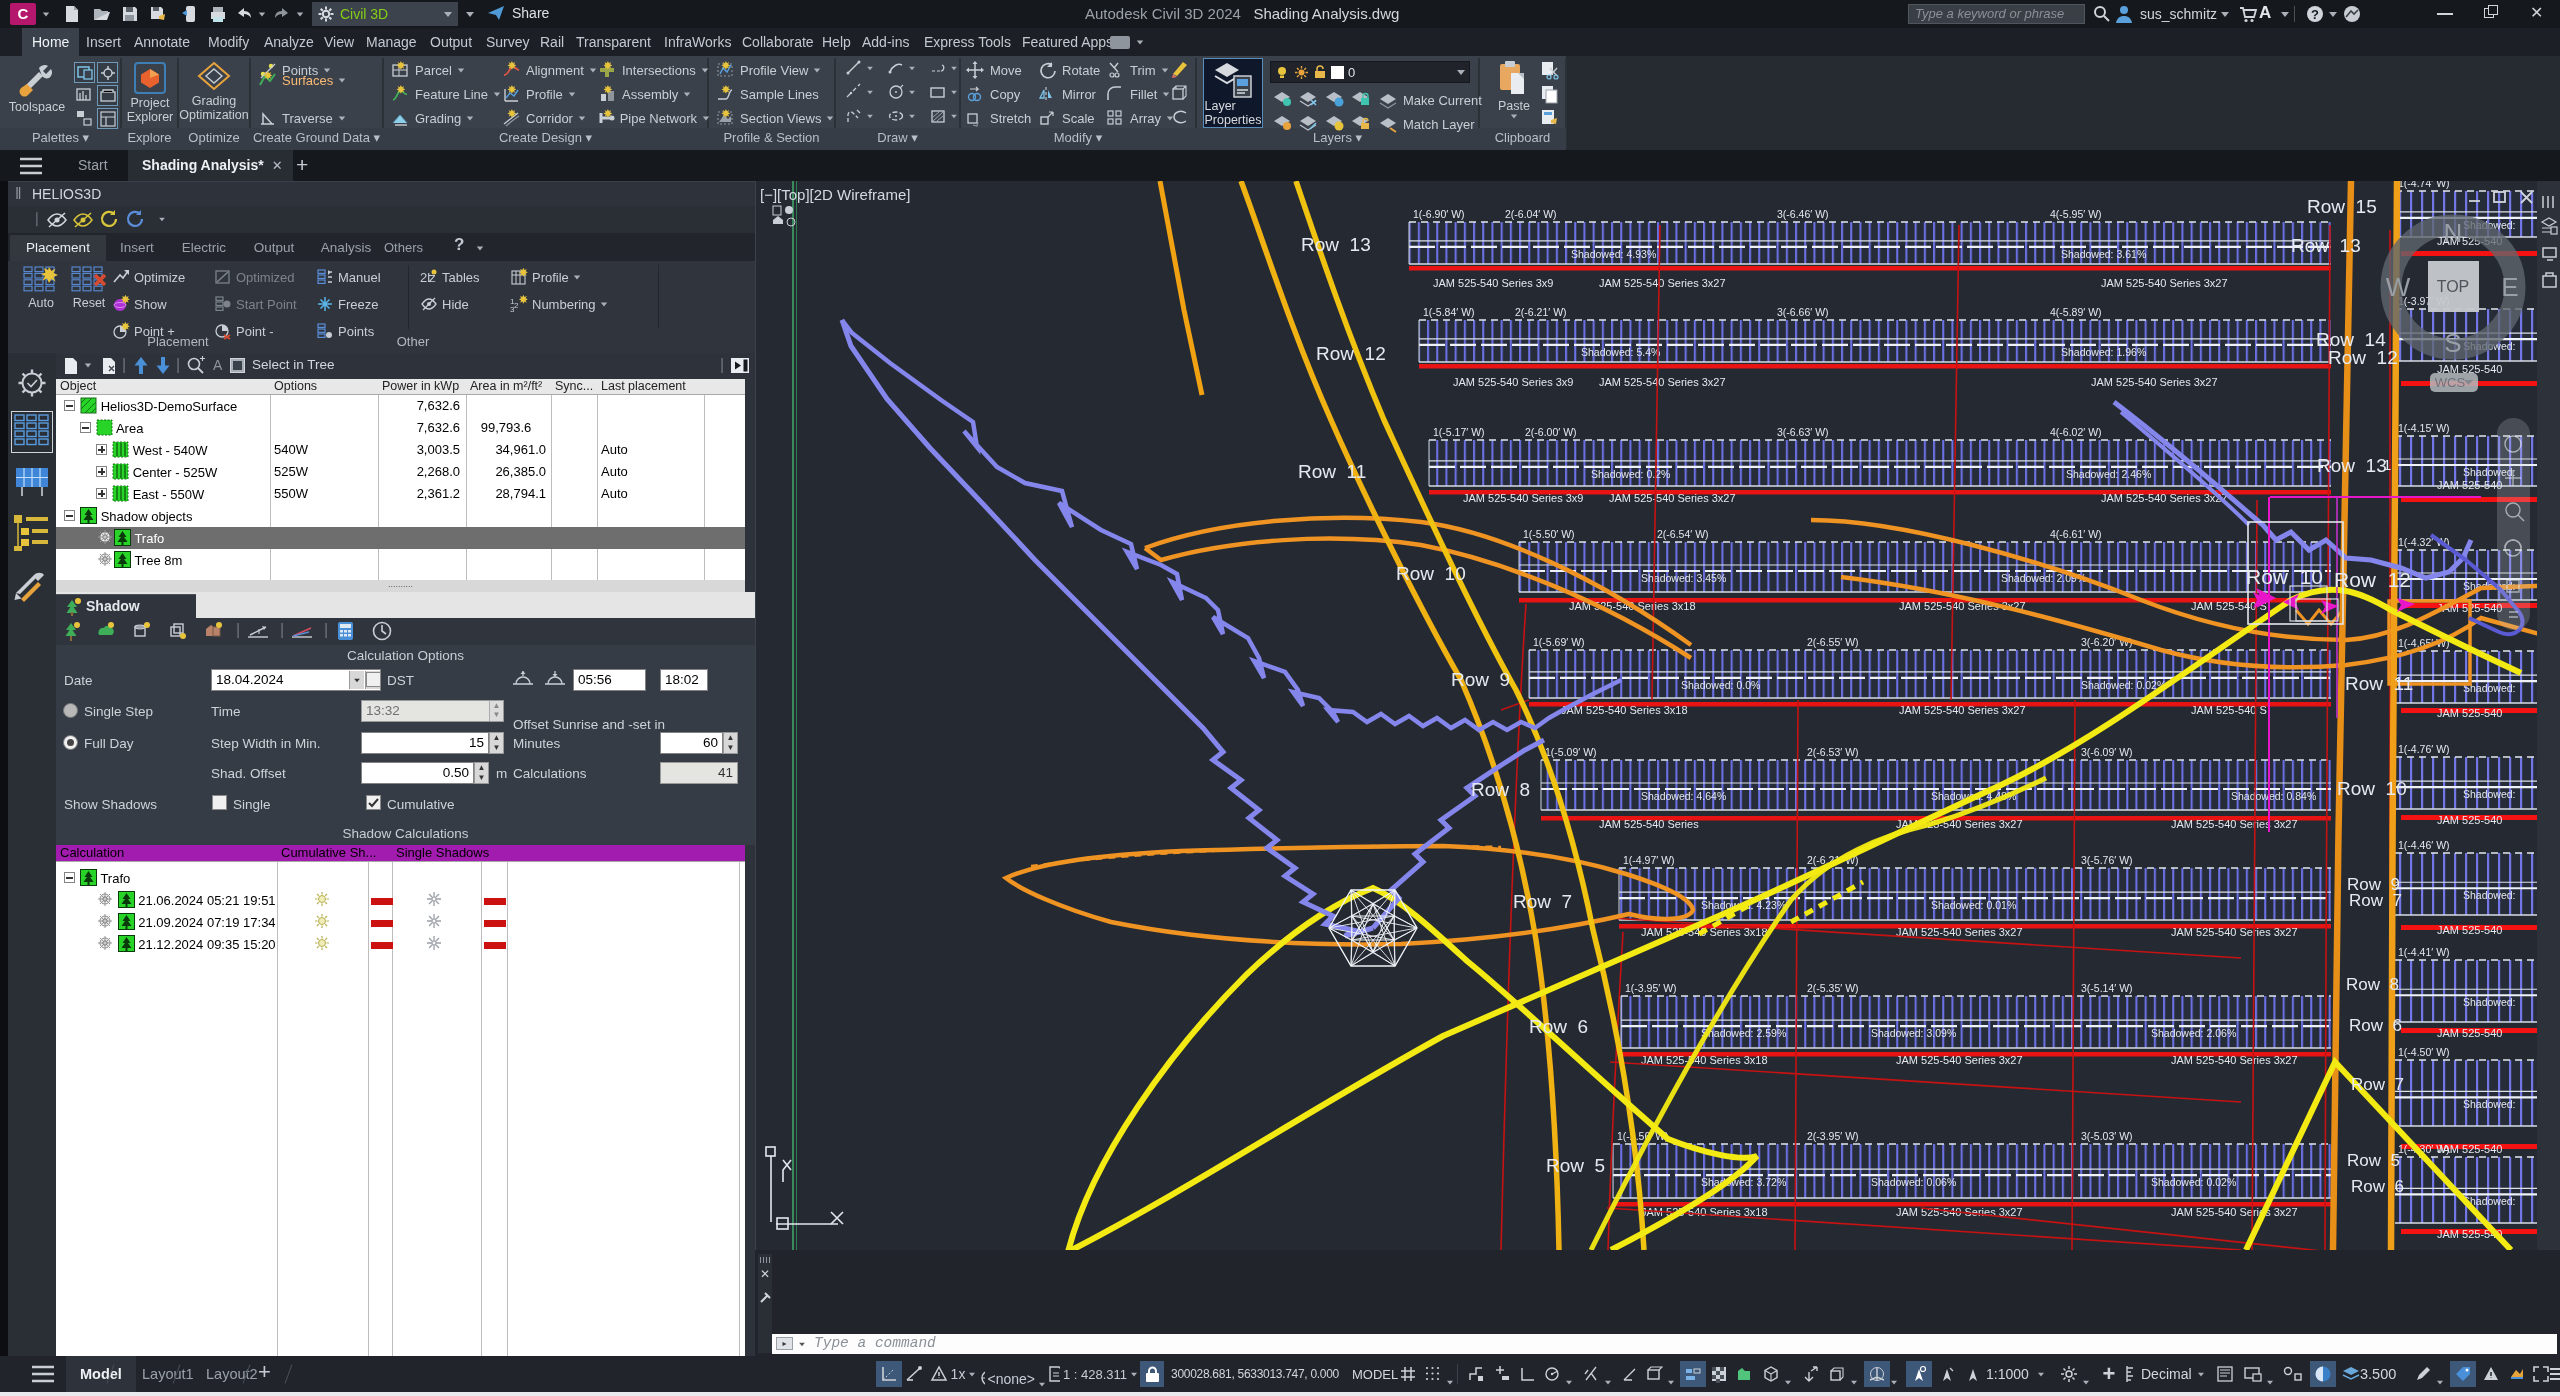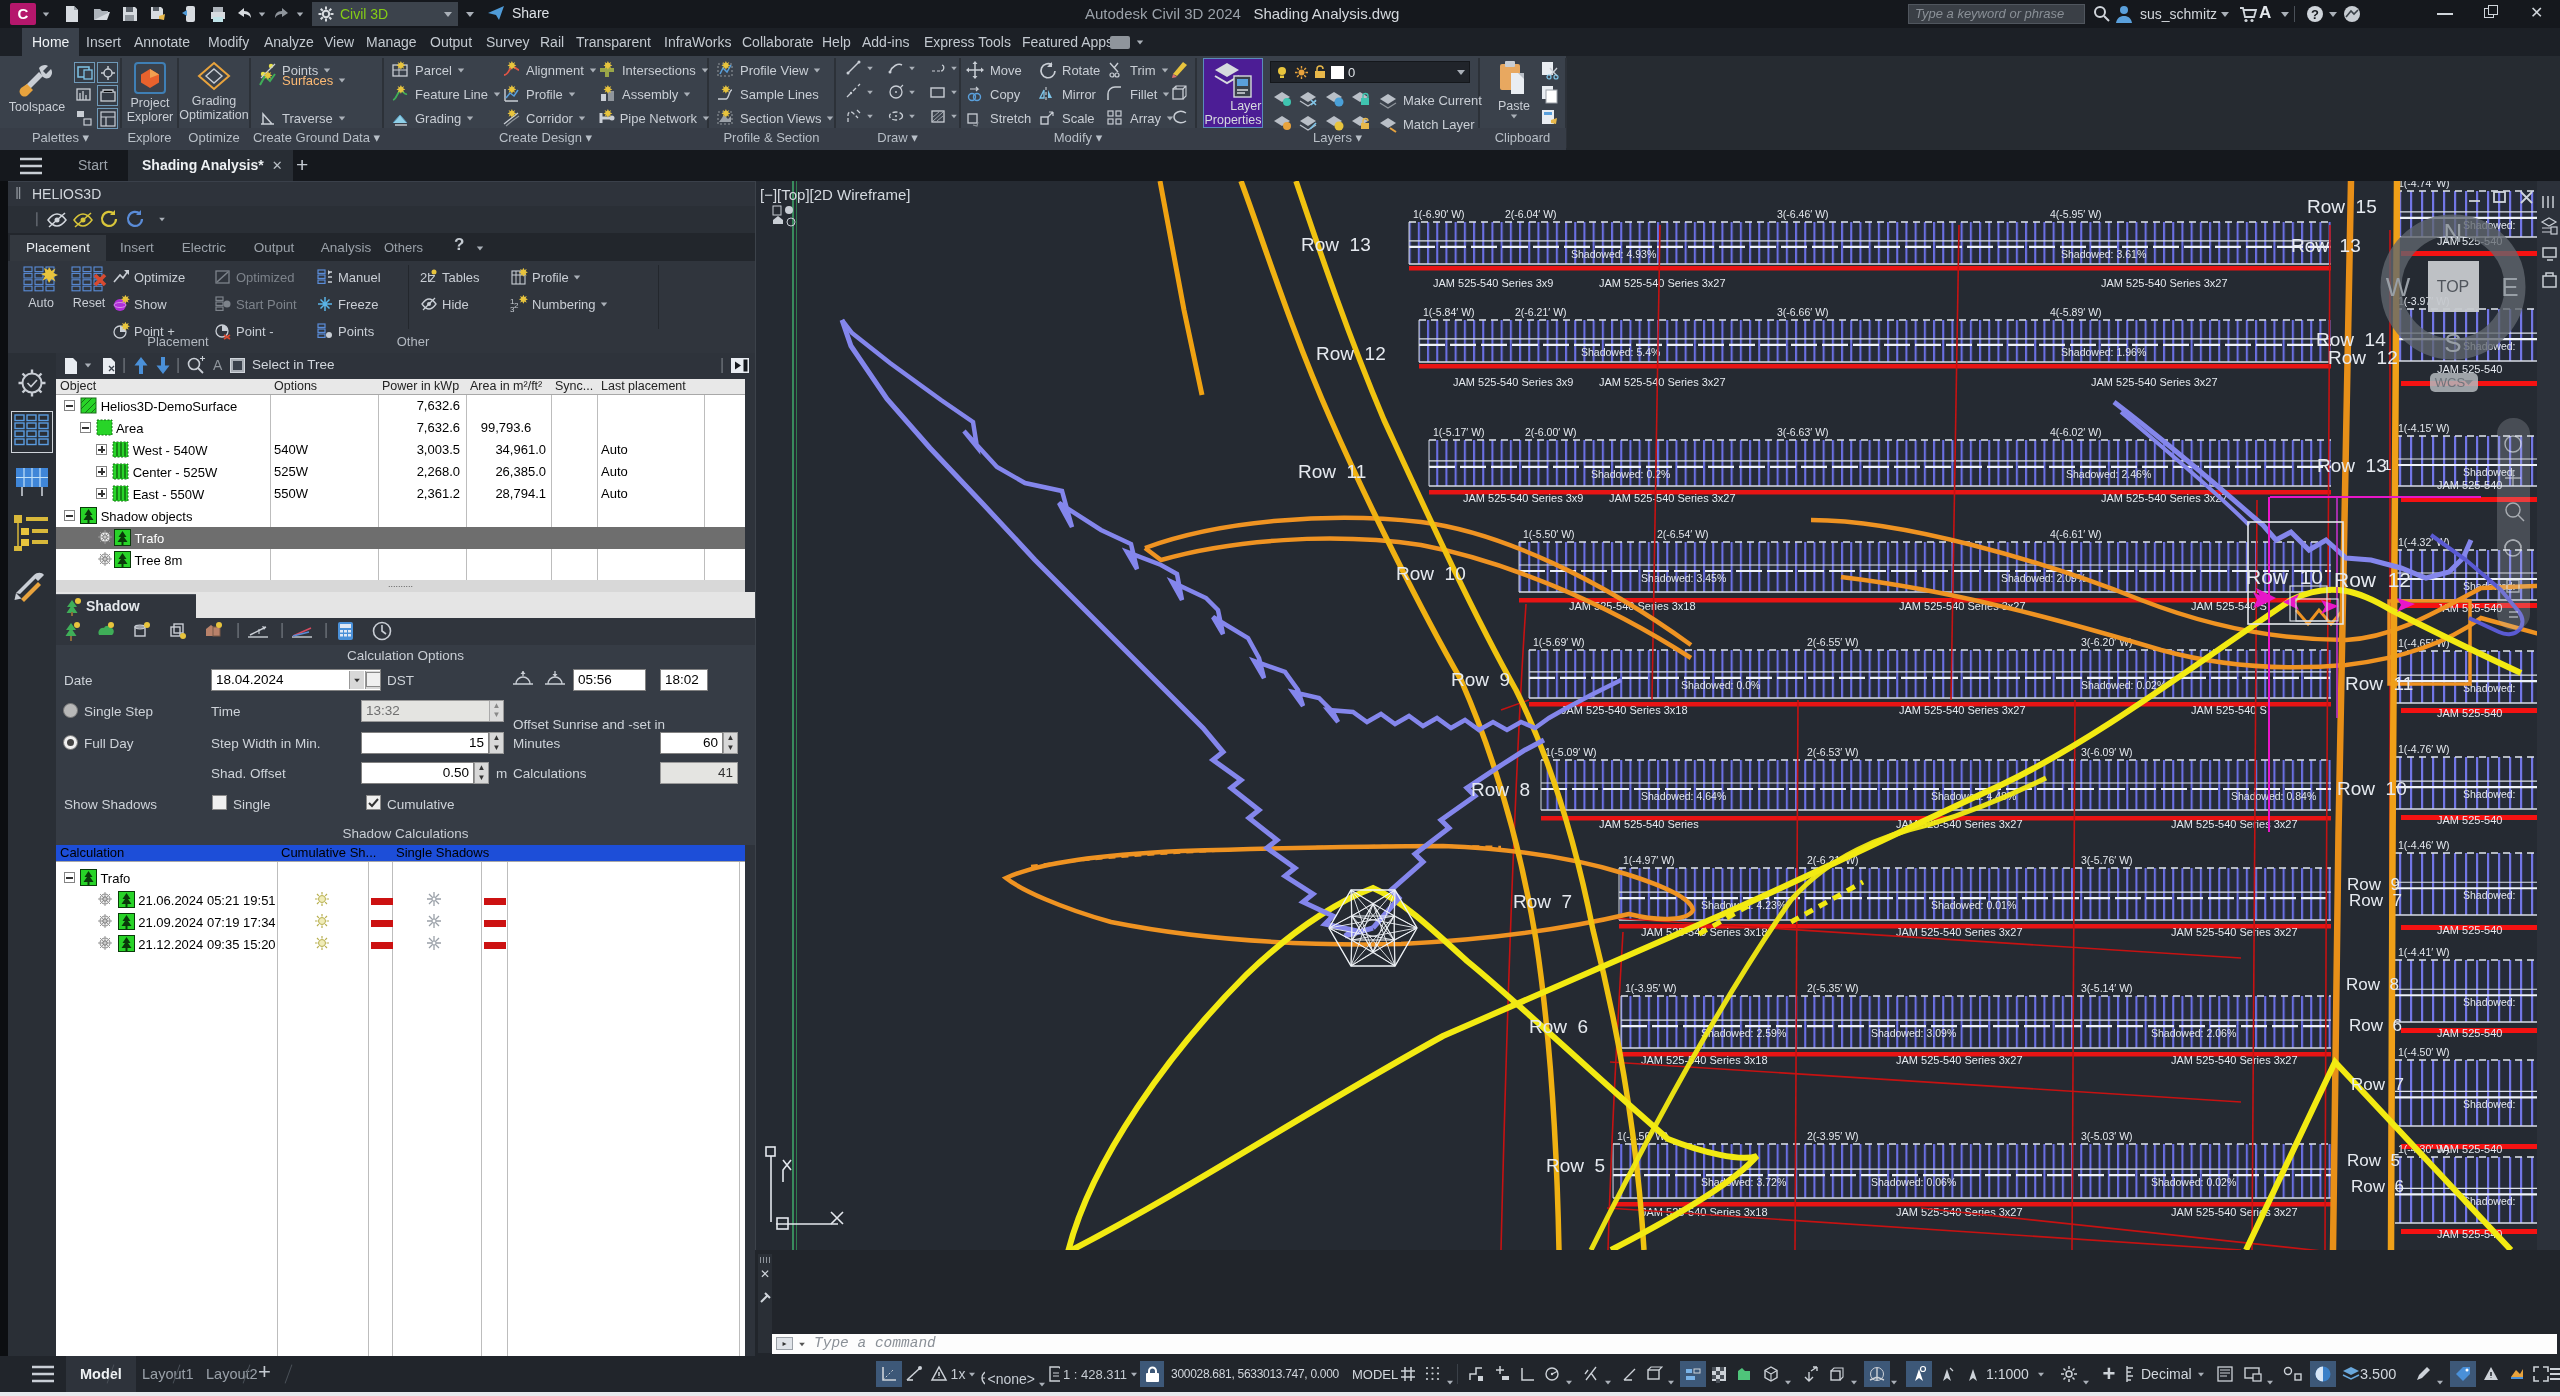--- a/index.html
+++ b/index.html
@@ -471,21 +471,21 @@
         <path d="M3 15L13 3l4 3L7 17z" fill="#e8c43d"></path>
         <path d="M3 15l-1 4 5-1z" fill="#e07070"></path>
       </svg></div>
 <div class="abs" style="left:1170px;top:27px"><svg width="20" height="20">
         <rect x="3" y="6" width="10" height="10" fill="none" stroke="#c9ced5" stroke-width="1.3"></rect>
         <path d="M3 6l3-3h10v10l-3 3M6 3v3M16 3l-3 3" stroke="#c9ced5" stroke-width="1.1" fill="none"></path>
       </svg></div>
 <div class="abs" style="left:1170px;top:51px"><svg width="20" height="20">
         <path d="M16 6c-6-4-12 0-12 4s6 8 12 4" fill="none" stroke="#c9ced5" stroke-width="1.5"></path>
       </svg></div>
-<div class="abs" style="left:1203px;top:2px;width:60px;height:70px;background:#4c1d95;border:1px solid #5a8cba;display:flex;flex-direction:column;align-items:center;font-size:12.5px;color:#d6dade;line-height:14px;text-align:right">
+<div class="abs" style="left:1203px;top:2px;width:60px;height:70px;background:#0f172a;border:1px solid #5a8cba;display:flex;flex-direction:column;align-items:center;font-size:12.5px;color:#d6dade;line-height:14px;text-align:left">
       <svg width="44" height="40">
         <path d="M4 11l12-7 12 7-12 7z" fill="#d6dade"></path>
         <path d="M4 17l12 7 12-7" fill="none" stroke="#d6dade" stroke-width="2"></path>
         <rect x="23" y="17" width="17" height="21" fill="#3a414b" stroke="#d6dade" stroke-width="1.4"></rect>
         <rect x="26" y="20" width="11" height="7" fill="#5aa0dc"></rect>
         <path d="M26 31h11M26 34h8" stroke="#d6dade" stroke-width="1.4"></path>
       </svg>
       <span>Layer<br>Properties</span>
     </div>
 <div class="abs flex" style="left:1270px;top:5px;width:200px;height:22px;background:#20242a;border:1px solid #14171b;gap:4px;padding:0 4px">
@@ -1079,21 +1079,21 @@
 <span class="lab" style="left:331px;top:152px">Cumulative</span>
 </div>
 <div class="abs" style="left:56px;top:822px;width:699px;height:23px;background:#363c45;text-align:center;font-size:13.5px;color:#c9ced5;line-height:23px">Shadow Calculations</div>
 <div class="abs" style="left:56px;top:845px;width:689px;height:511px;background:#fff;font-size:13px;color:#000">
 <div class="gline" style="left:221px"></div>
 <div class="gline" style="left:312px"></div>
 <div class="gline" style="left:336px"></div>
 <div class="gline" style="left:425px"></div>
 <div class="gline" style="left:451px"></div>
 <div class="gline" style="left:683px"></div>
-<div class="abs" style="left:0;top:0;width:689px;height:17px;background:#1d4ed8;border-bottom:1px solid #a8a8a8">
+<div class="abs" style="left:0;top:0;width:689px;height:17px;background:#a21caf;border-bottom:1px solid #a8a8a8">
       <span style="position:absolute;left:4px">Calculation</span>
       <span style="position:absolute;left:225px">Cumulative Sh...</span>
       <span style="position:absolute;left:340px">Single Shadows</span>
     </div>
 <div class="abs" style="left:8px;top:27px;width:11px;height:11px;border:1px solid #848484;background:#fff"></div>
     <div class="abs" style="left:10px;top:32px;width:7px;height:1.5px;background:#333"></div>
 <div class="abs" style="left:24px;top:24px;white-space:nowrap"><svg width="17" height="17" style="vertical-align:-3px">
         <rect x="0.5" y="0.5" width="16" height="16" fill="#28d428" stroke="#0a3a0a"></rect>
         <path d="M8.5 2l4 6H10l3.5 5H3.5L7 8H4.5z" fill="#0a3a0a"></path>
         <rect x="7.5" y="13" width="2" height="3" fill="#0a3a0a"></rect>

